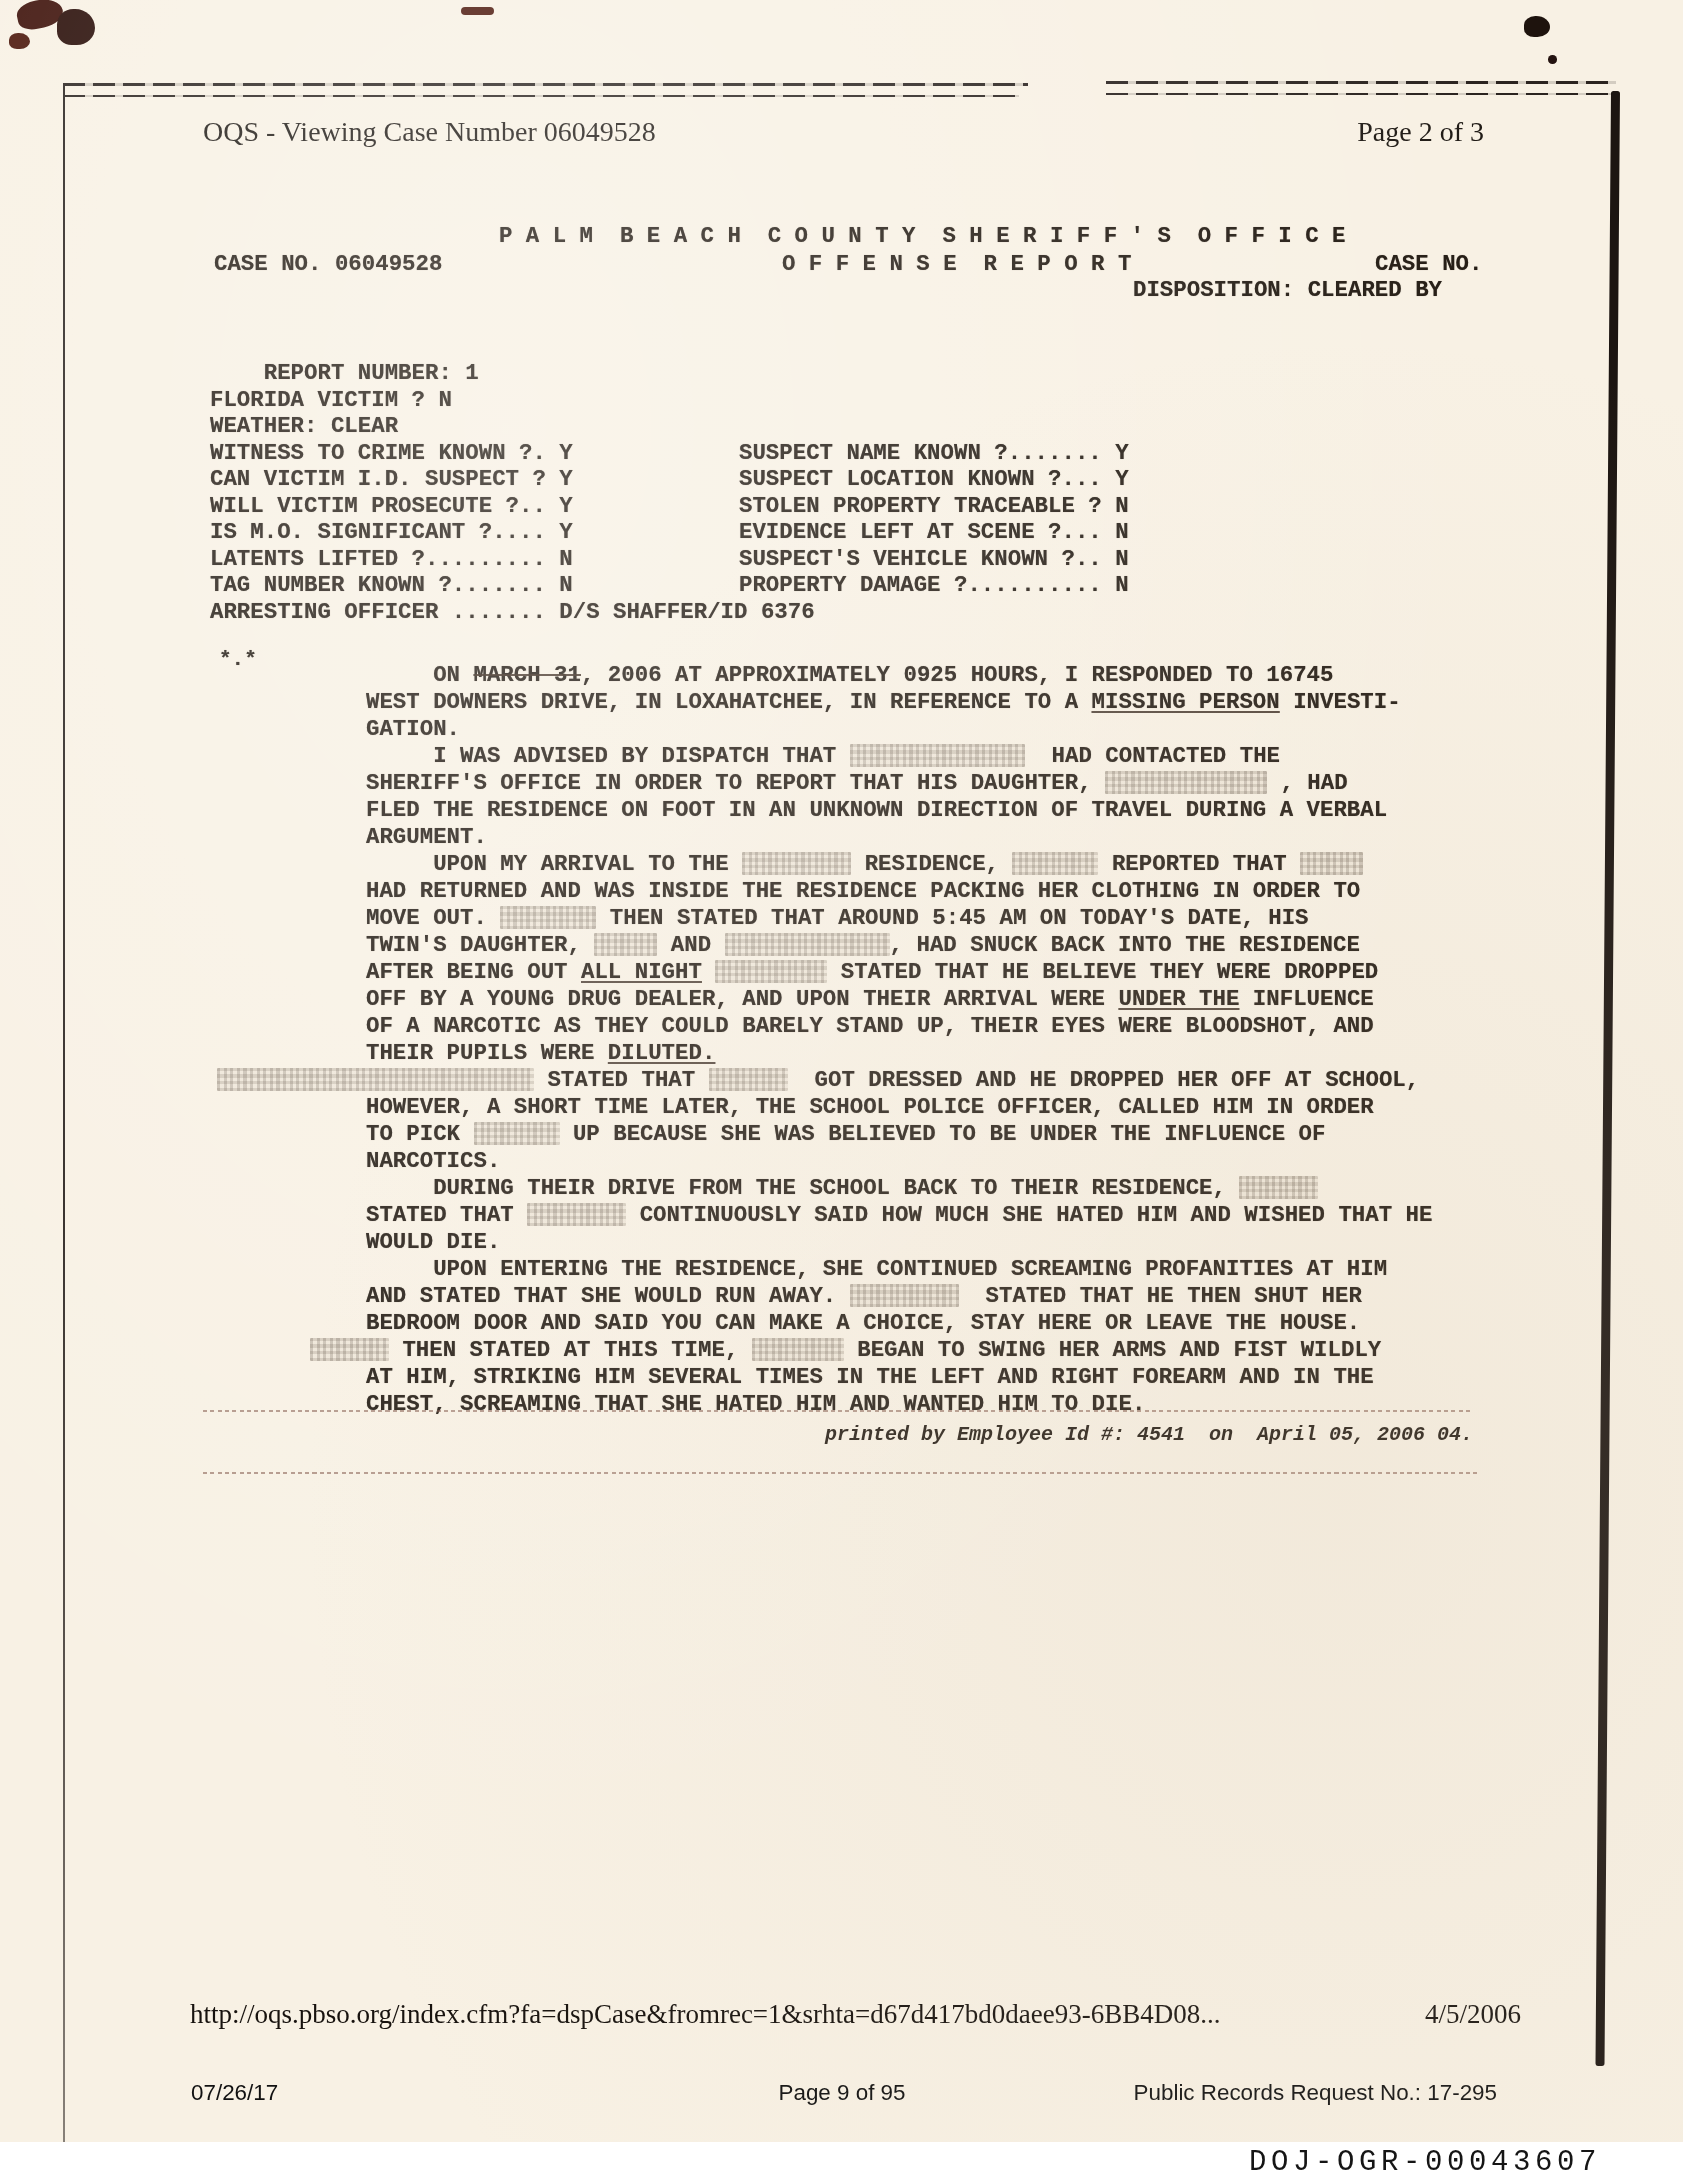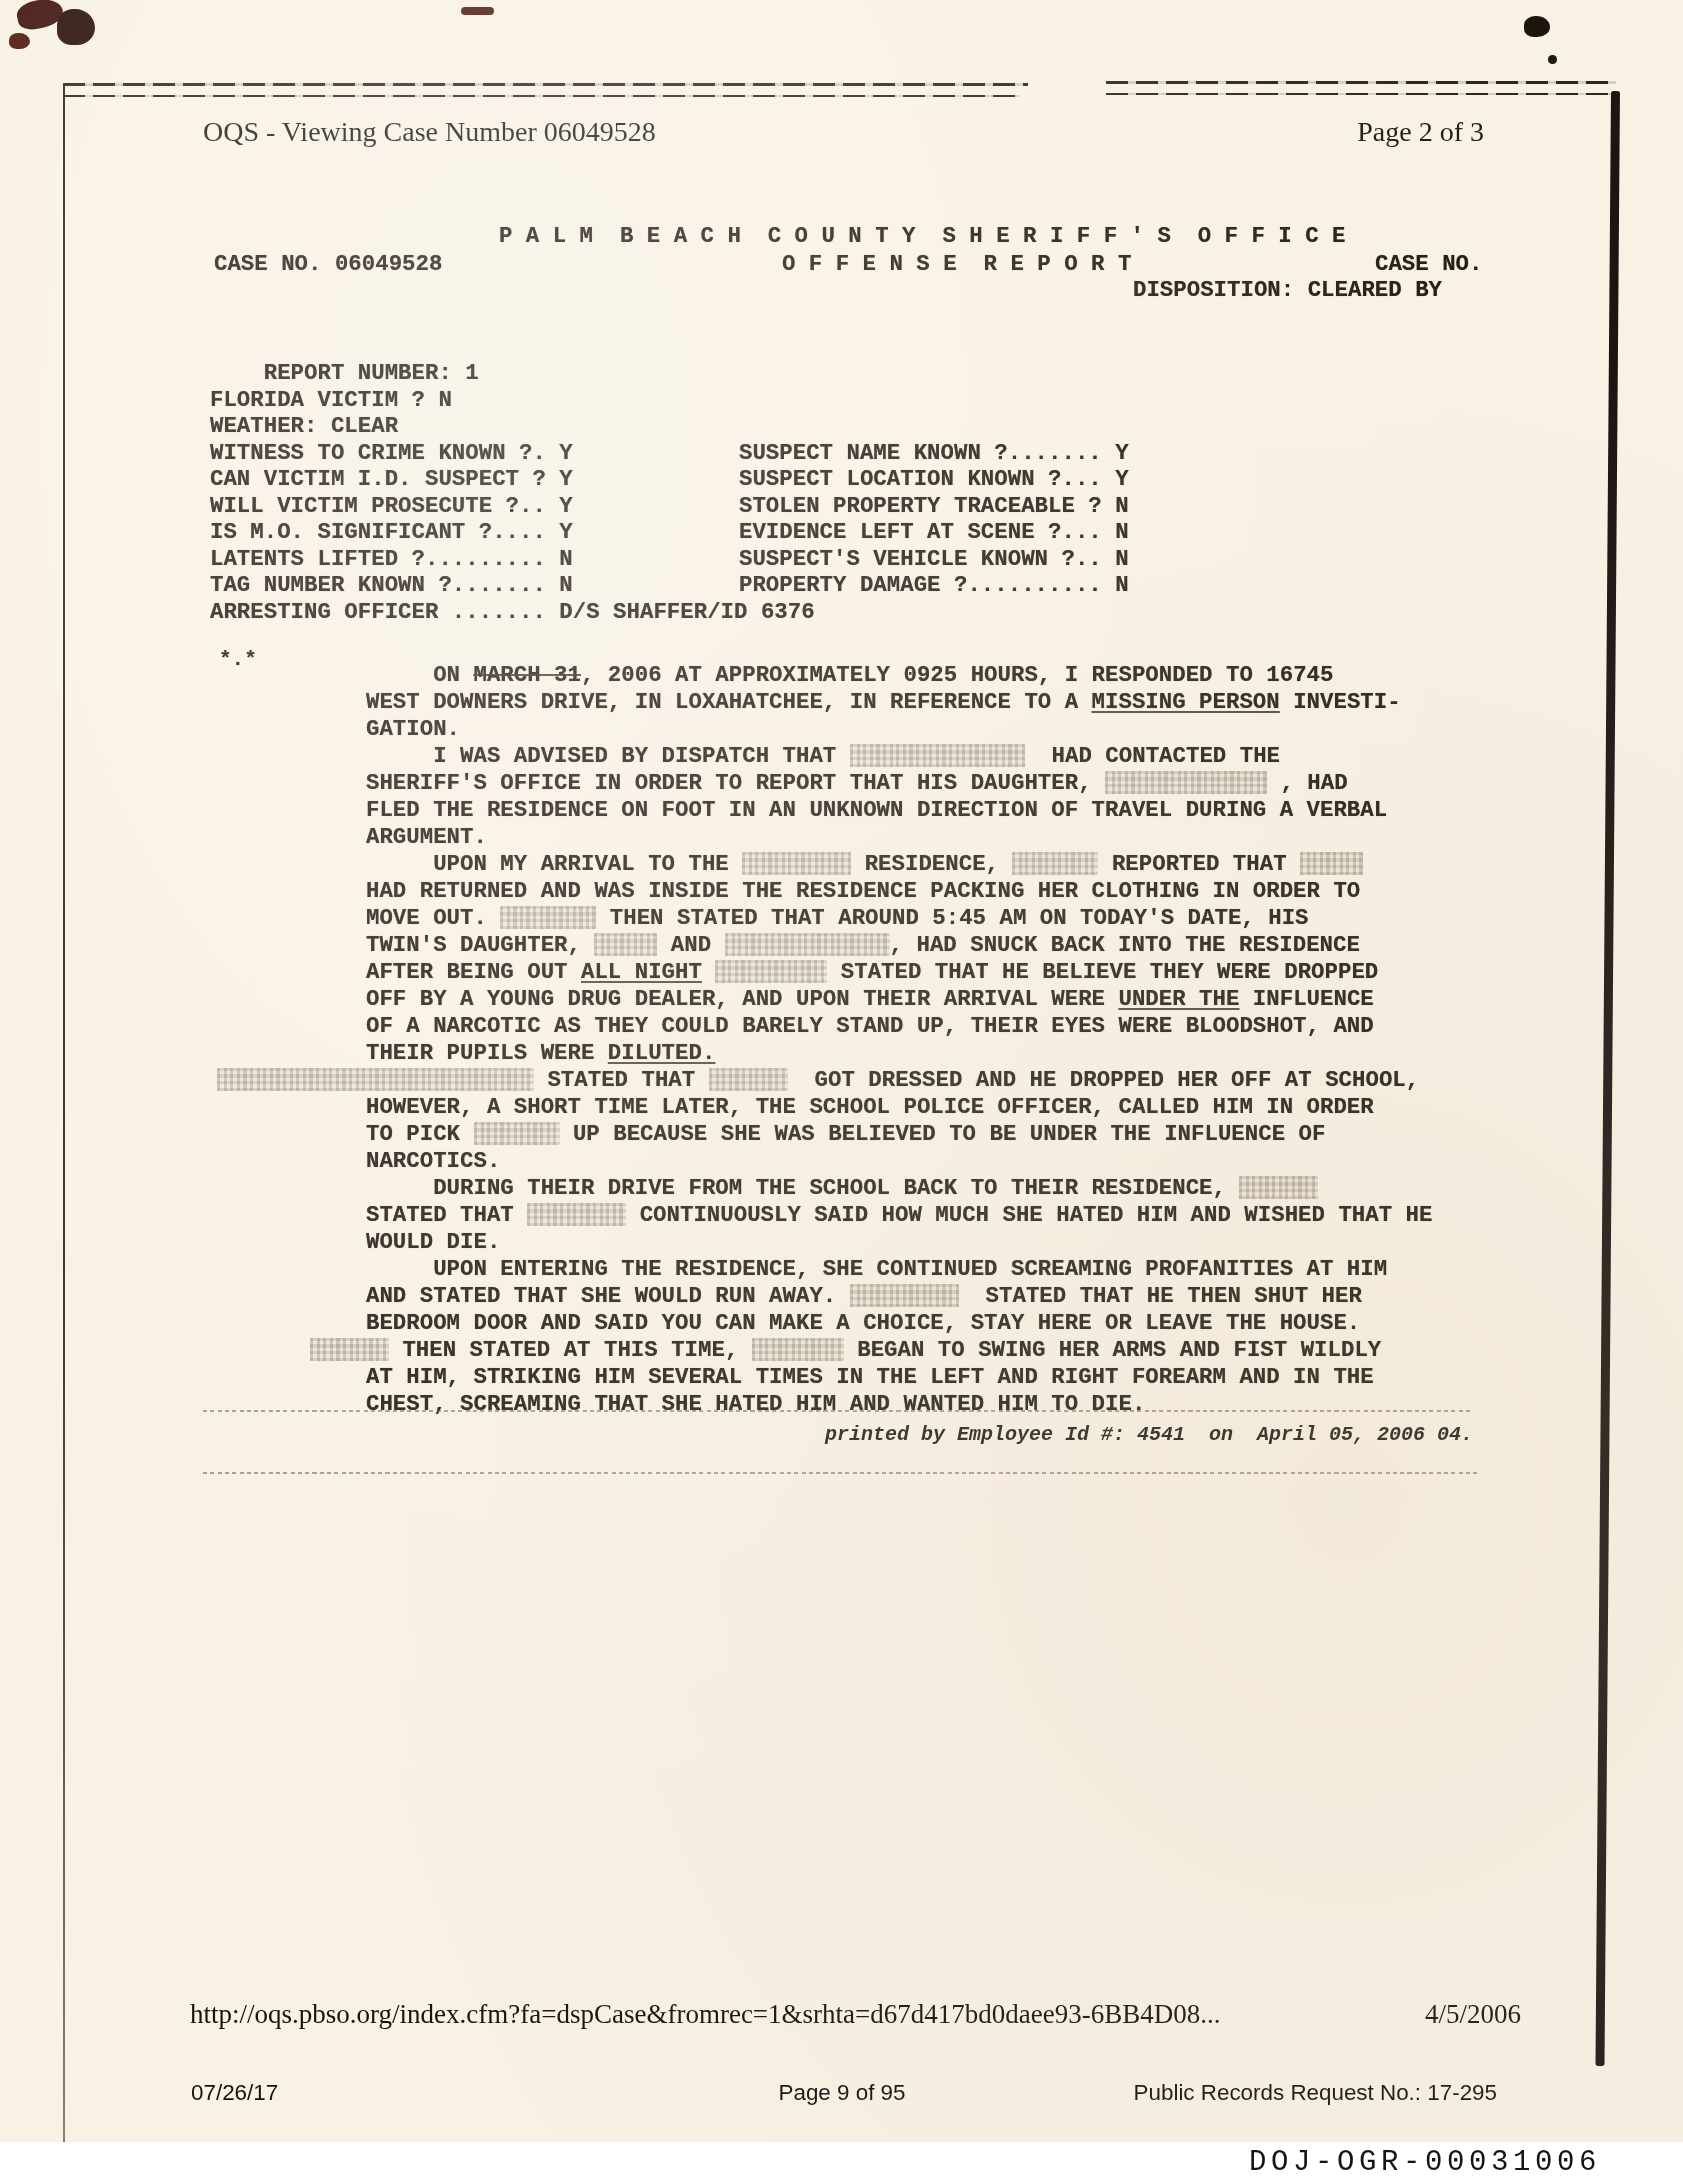--- a/index.html
+++ b/index.html
@@ -125,15 +125,15 @@
 
   <div class="foot-row">
     <span class="foot-date">07/26/17</span>
     <span class="foot-page">Page 9 of 95</span>
     <span class="foot-req">Public Records Request No.: 17-295</span>
   </div>
 
 </div>
 
 <div class="bates-strip">
-  <span class="bates">DOJ-OGR-00031006</span>
+  <span class="bates">DOJ-OGR-00043607</span>
 </div>
 
 
 </body></html>

